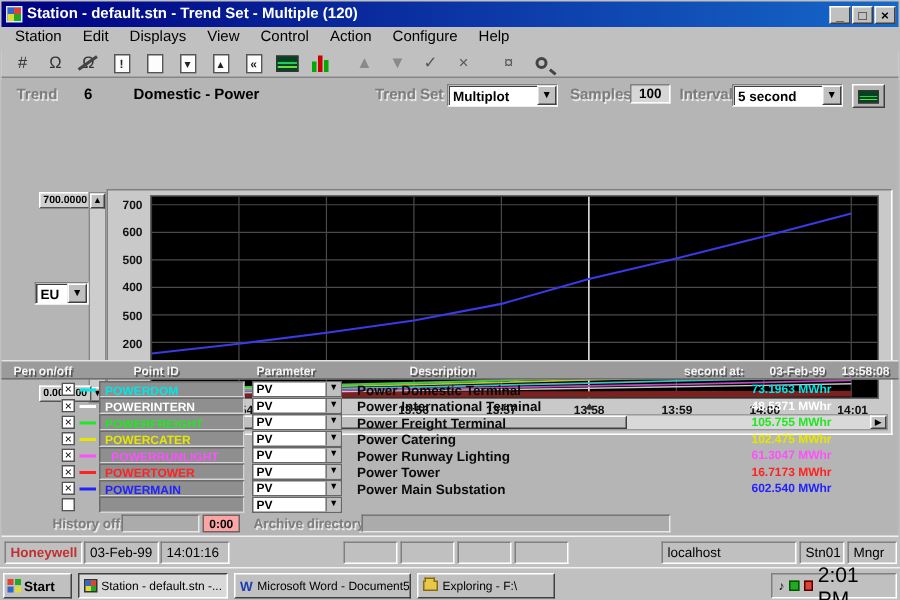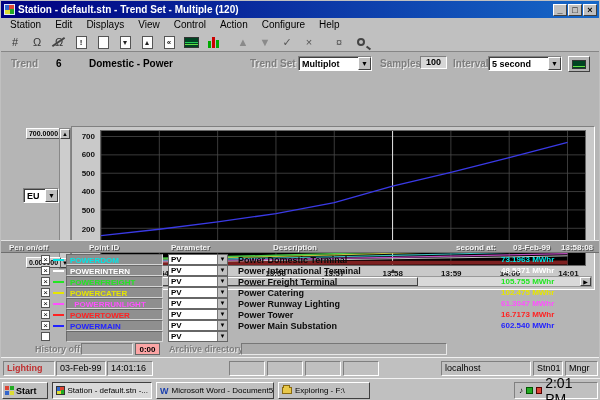--- a/index.html
+++ b/index.html
@@ -400,21 +400,21 @@
     <div id="footer-row">
       <span class="lbl dis" style="left:34px">History offset</span>
       <div class="sbox" style="left:80px;width:52px"></div>
       <div id="history-offset-value" style="left:134px;width:25px">0:00</div>
       <span class="lbl dis" style="left:168px">Archive directory</span>
       <div class="sbox" style="left:240px;width:206px"></div>
     </div>
   </div>
 
   <div id="statusbar">
-    <div class="scell" style="left: 2px; width: 52px; font-weight: bold; color: rgb(192, 48, 48);">Lighting</div>
+    <div class="scell" style="left: 2px; width: 52px; font-weight: bold; color: rgb(192, 48, 48);">Honeywell</div>
     <div class="scell" style="left:55px;width:50px">03-Feb-99</div>
     <div class="scell" style="left:106px;width:46px">14:01:16</div>
     <div class="scell" style="left:228px;width:36px"></div>
     <div class="scell" style="left:266px;width:36px"></div>
     <div class="scell" style="left:304px;width:36px"></div>
     <div class="scell" style="left:342px;width:36px"></div>
     <div class="scell" style="left:440px;width:90px">localhost</div>
     <div class="scell" style="left:532px;width:30px">Stn01</div>
     <div class="scell" style="left:564px;width:33px">Mngr</div>
   </div>

